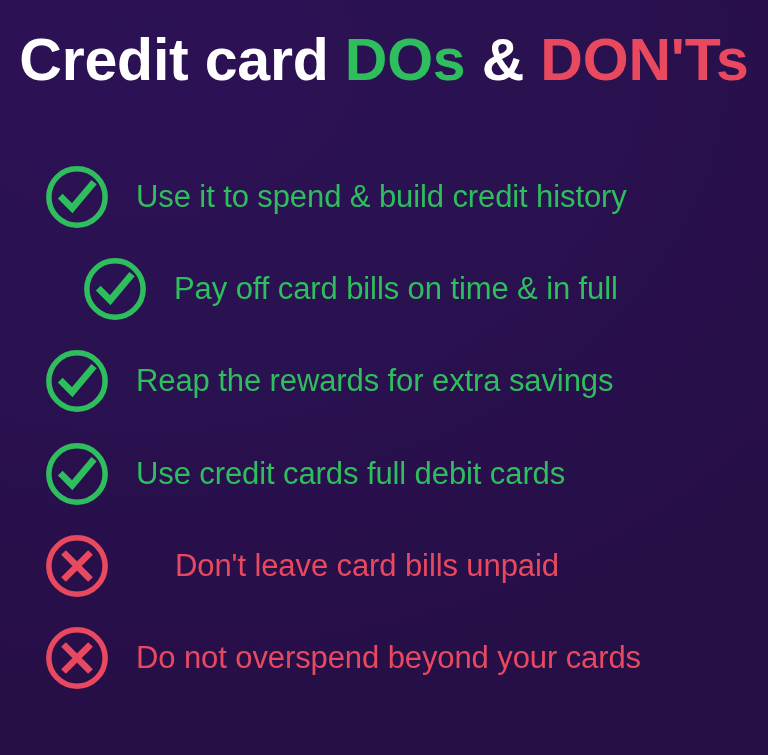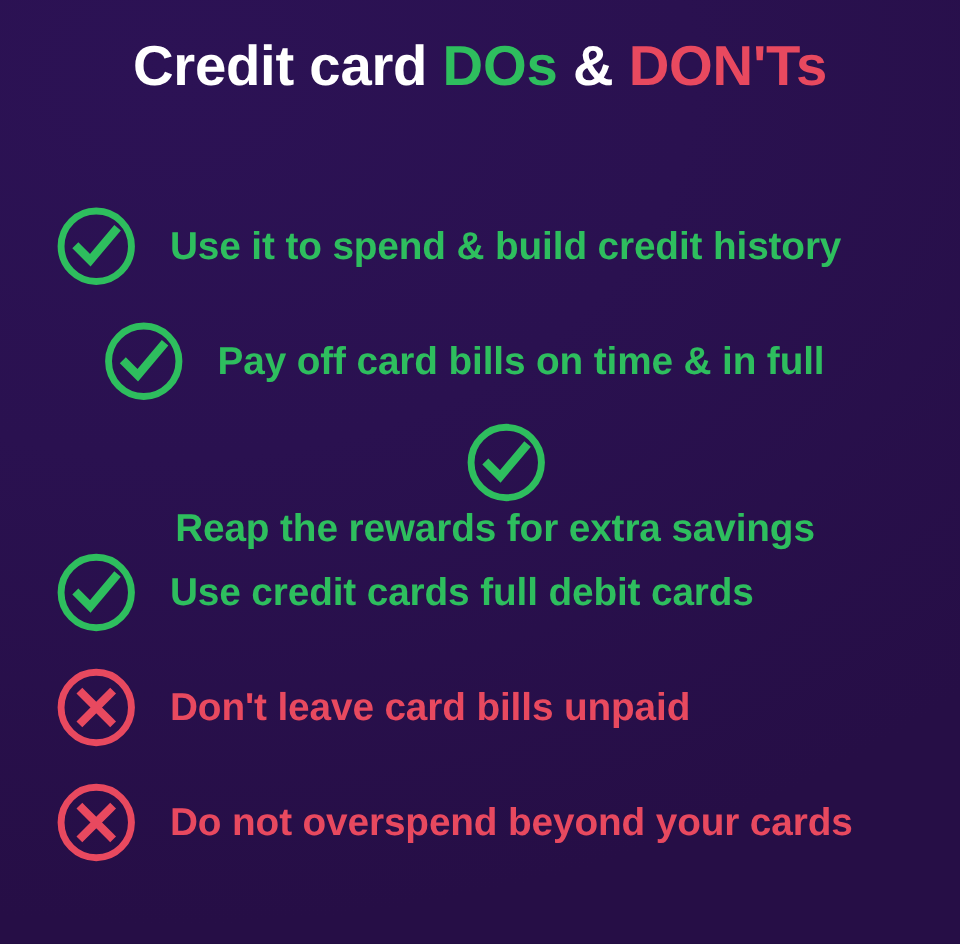--- a/index.html
+++ b/index.html
@@ -22,21 +22,21 @@
       radial-gradient(ellipse 120% 90% at 18% 8%, #2c1255 0%, #2a1150 45%, #260e46 100%);
   }
 
   
   .title {
     position: absolute;
     left: 0;
     right: 0;
     top: 27px;
     text-align: center;
-    font-size: 45px;
+    font-size: 59px;
     font-weight: bold;
     letter-spacing: -0.2px;
     line-height: 1.15;
     white-space: nowrap;
   }
   .title .seg { display: inline; }
   .t-white { color: #ffffff; }
   .t-green { color: #2ebe5e; }
   .t-red   { color: #e8495f; }
   .title .sp { display: inline; white-space: pre; }
@@ -65,33 +65,33 @@
     justify-content: center;
   }
   .icon-wrap svg {
     display: block;
     width: 68px;
     height: 68px;
   }
   .row-text {
     margin-left: 24px;
     font-size: 31px;
-    font-weight: bold;
+    font-weight: normal;
     letter-spacing: -0.1px;
     white-space: nowrap;
   }
   .row.do   .row-text { color: #2ebe5e; }
   .row.dont .row-text { color: #e8495f; }
 
   
   .row-1 { height: 93px; }
   .row-2 { height: 92px; margin-left: 38px; }
-  .row-3 { height: 92px; flex-direction: column; }
+  .row-3 { height: 92px; }
   .row-4 { height: 93px; }
-  .row-5 { height: 92px; }
+  .row-5 { height: 92px; gap: 39px; }
   .row-6 { height: 92px; }
 </style>
 </head>
 <body>
 
 <div id="infographic">
 
   <div class="title">
     <span class="seg t-white">Credit card</span><span class="sp"> </span><span class="seg t-green">DOs</span><span class="sp"> </span><span class="seg t-white">&amp;</span><span class="sp"> </span><span class="seg t-red">DON'Ts</span>
   </div>

